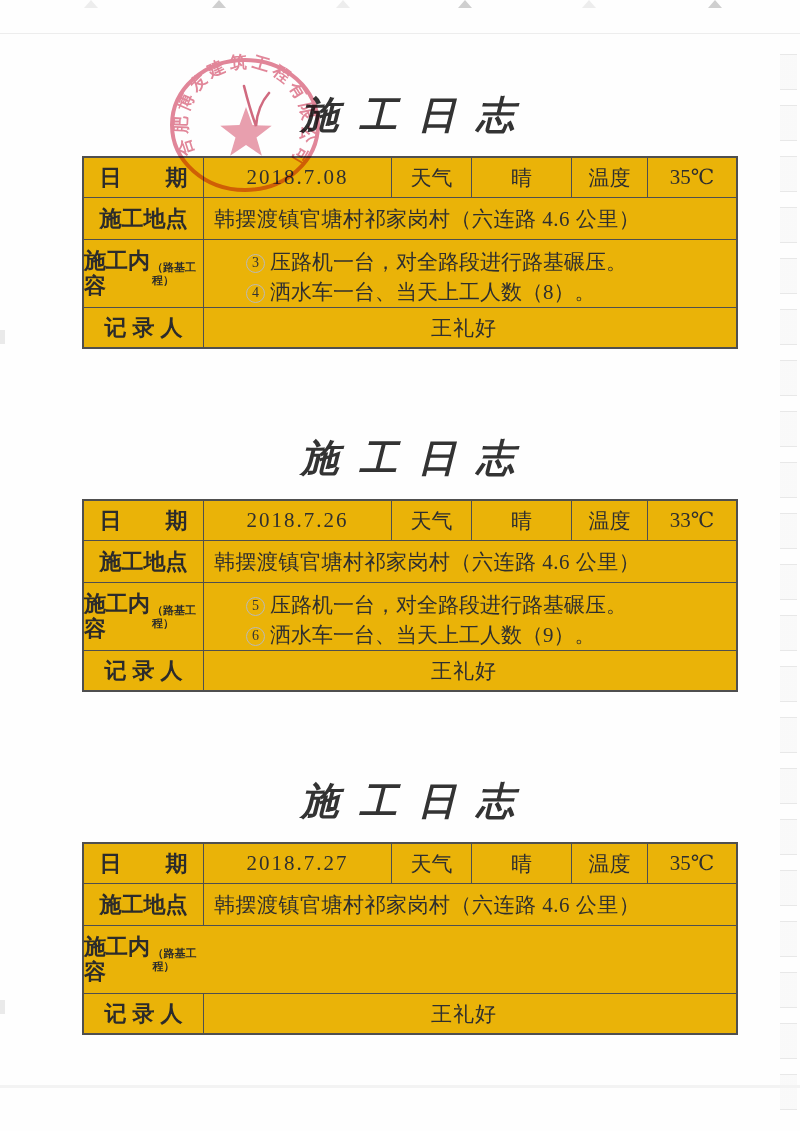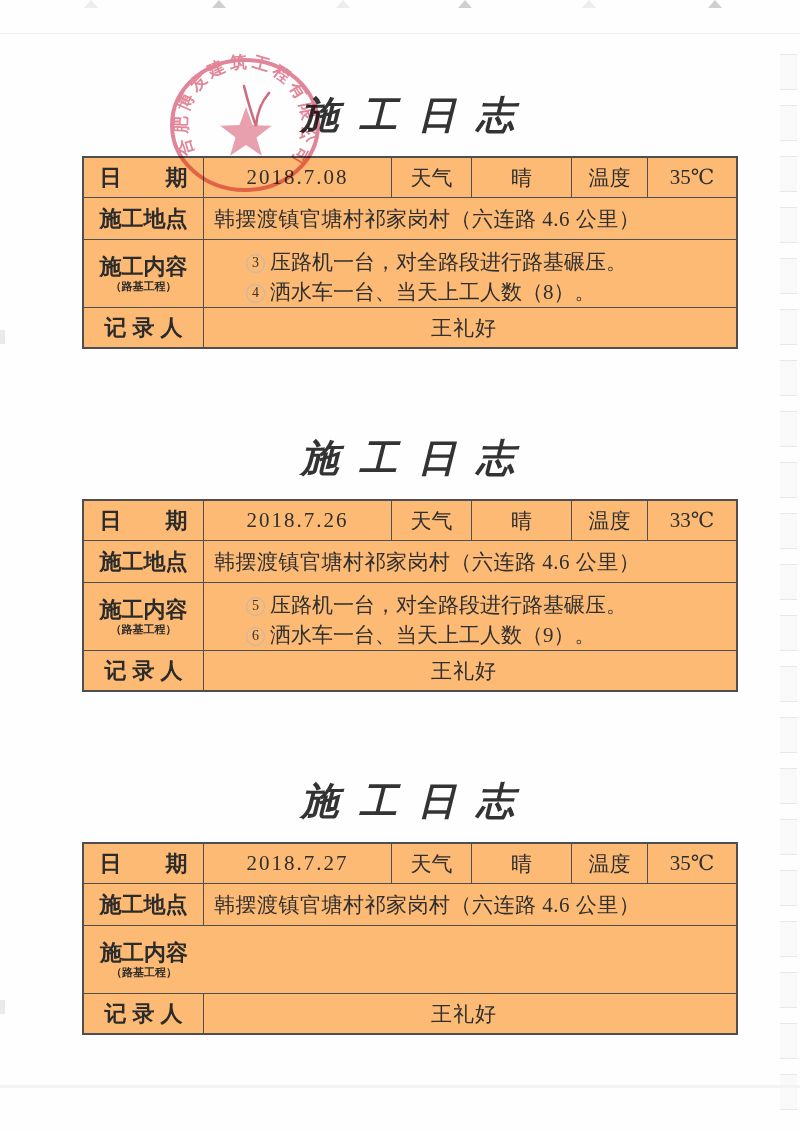--- a/index.html
+++ b/index.html
@@ -55,21 +55,21 @@
     text-align:center;
     font-family:"Liberation Sans","DejaVu Sans",sans-serif;
     font-weight:700;
     font-size:38px;
     letter-spacing:5px;
     color:#333;
     font-style:italic;
   }
 
   
-  .log-table{border:2px solid var(--border);background:#fdba74;}
+  .log-table{border:2px solid var(--border);background:#eab308;}
   .tr{display:flex;border-bottom:1px solid var(--border);}
   .tr:last-child{border-bottom:none;}
   .td{
     display:flex;align-items:center;
     border-right:1px solid var(--border);
     font-size:21px;
     min-width:0;
   }
   .td:last-child{border-right:none;}
   .label-cell{
@@ -82,21 +82,21 @@
   }
   .tr-head{height:40px;}
   .date-cell{flex:0 0 188px;justify-content:center;letter-spacing:2px;}
   .w-label{flex:0 0 80px;justify-content:center;}
   .w-value{flex:0 0 100px;justify-content:center;}
   .t-label{flex:0 0 76px;justify-content:center;}
   .t-value{flex:1;justify-content:center;}
   .tr-loc{height:42px;}
   .loc-value{flex:1;padding-left:10px;letter-spacing:.5px;}
   .tr-content{height:68px;}
-  .content-label{flex-direction:column;justify-content:center;line-height:1.12;}
+  .content-label{justify-content:center;line-height:1.12;}
   .content-label .sub{font-size:11px;font-weight:600;}
   .content-value{flex:1;flex-direction:column;align-items:flex-start;justify-content:flex-end;padding-left:42px;}
   .content-line{line-height:30px;white-space:nowrap;}
   .circ{
     display:inline-flex;align-items:center;justify-content:center;
     width:19px;height:19px;
     border:1.5px solid #b9b9b9;border-radius:50%;
     font-size:14px;line-height:1;
     margin-right:5px;
     position:relative;top:-2px;

